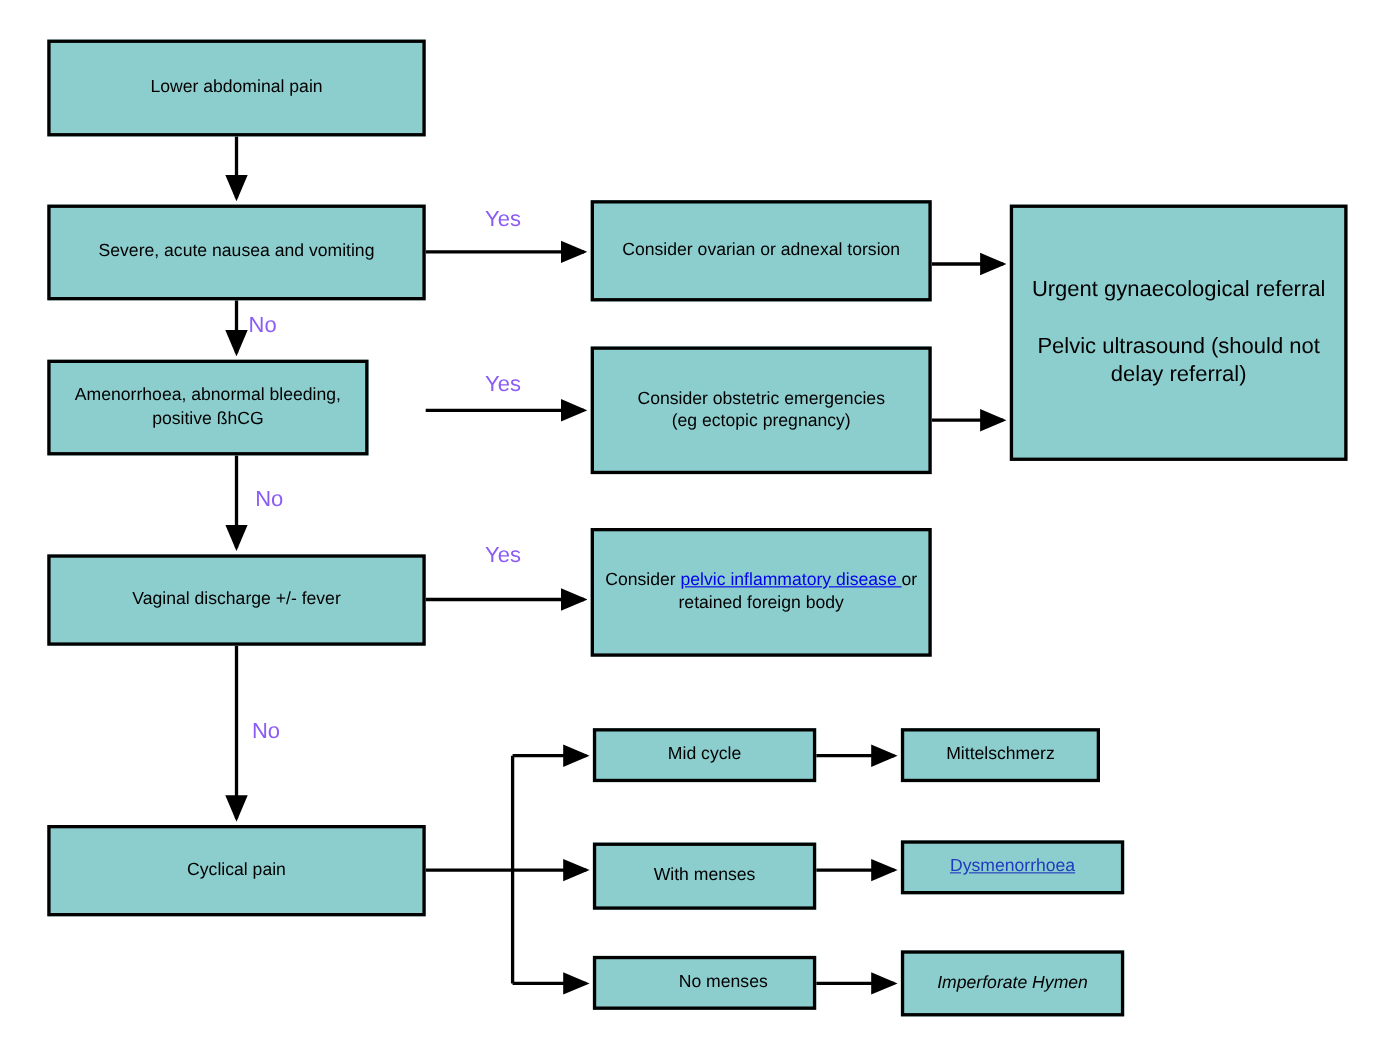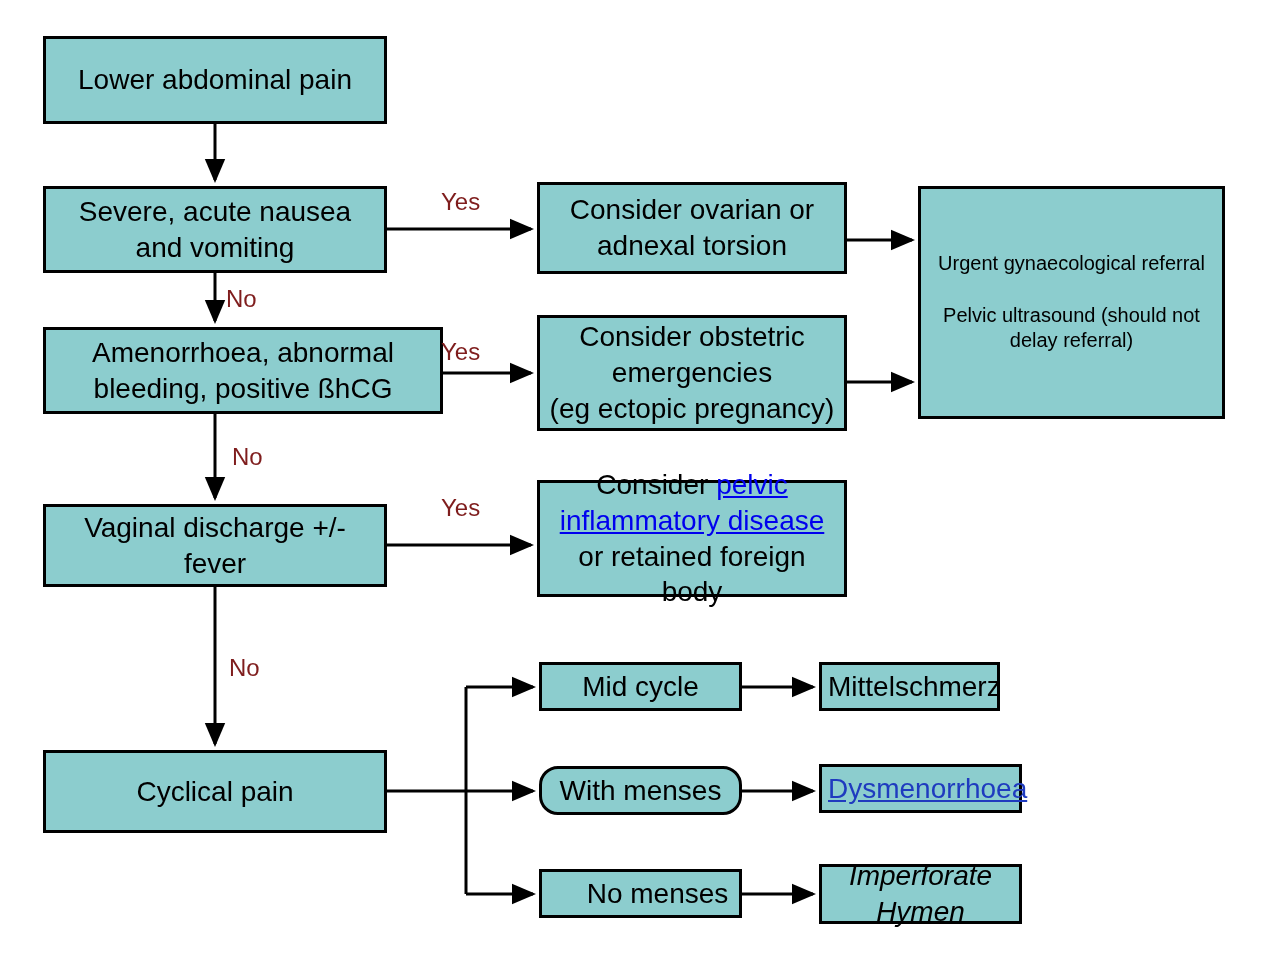--- a/index.html
+++ b/index.html
@@ -21,33 +21,33 @@
   .node {
     position: absolute;
     box-sizing: border-box;
     background: #8CCDCE;
     border: 3px solid #000000;
     display: flex;
     align-items: center;
     justify-content: center;
     text-align: center;
     color: #000000;
-    font-size: 28px;
+    font-size: 16px;
     line-height: 1.28;
     padding: 2px 6px;
     white-space: pre-line;
   }
   .node .txt {
     display: block;
     width: 100%;
   }
   .edge-label {
     position: absolute;
-    font-size: 24px;
-    color: #7f1d1d;
+    font-size: 20px;
+    color: #8b5cf6;
     white-space: nowrap;
   }
   svg.wires {
     position: absolute;
     left: 0;
     top: 0;
     width: 1268px;
     height: 966px;
     pointer-events: none;
   }
@@ -55,33 +55,33 @@
     color: #0000EE;
     text-decoration: underline;
   }
   .lnk2 {
     color: #1F3BBF;
     text-decoration: underline;
   }
   
   #n-lower-abdominal-pain { left: 43px;  top: 36px;  width: 344px; height: 88px; }
   #n-severe-nausea        { left: 43px;  top: 186px; width: 344px; height: 87px; }
-  #n-amenorrhoea          { left: 43px;  top: 327px; width: 400px; height: 87px; }
+  #n-amenorrhoea          { left: 43px;  top: 327px; width: 292px; height: 87px; }
   #n-vaginal-discharge    { left: 43px;  top: 504px; width: 344px; height: 83px; }
   #n-cyclical-pain        { left: 43px;  top: 750px; width: 344px; height: 83px; }
 
   #n-torsion              { left: 537px; top: 182px; width: 310px; height: 92px; }
   #n-obstetric            { left: 537px; top: 315px; width: 310px; height: 116px; }
   #n-pid                  { left: 537px; top: 480px; width: 310px; height: 117px; }
 
   #n-urgent-referral      { left: 918px; top: 186px; width: 307px; height: 233px;
                             font-size: 20px; }
 
   #n-mid-cycle            { left: 539px; top: 662px; width: 203px; height: 49px; }
-  #n-with-menses          { left: 539px; top: 766px; width: 203px; height: 49px; border-radius: 19px; }
+  #n-with-menses          { left: 539px; top: 766px; width: 203px; height: 61px; }
   #n-no-menses            { left: 539px; top: 869px; width: 203px; height: 49px; padding-left: 40px; }
 
   #n-mittelschmerz        { left: 819px; top: 662px; width: 181px; height: 49px; }
   #n-dysmenorrhoea        { left: 819px; top: 764px; width: 203px; height: 49px; }
   #n-imperforate-hymen    { left: 819px; top: 864px; width: 203px; height: 60px; font-style: italic; }
 
   
   #lbl-yes-1 { left: 441px; top: 188px; }
   #lbl-no-1  { left: 226px; top: 285px; }
   #lbl-yes-2 { left: 441px; top: 338px; }

